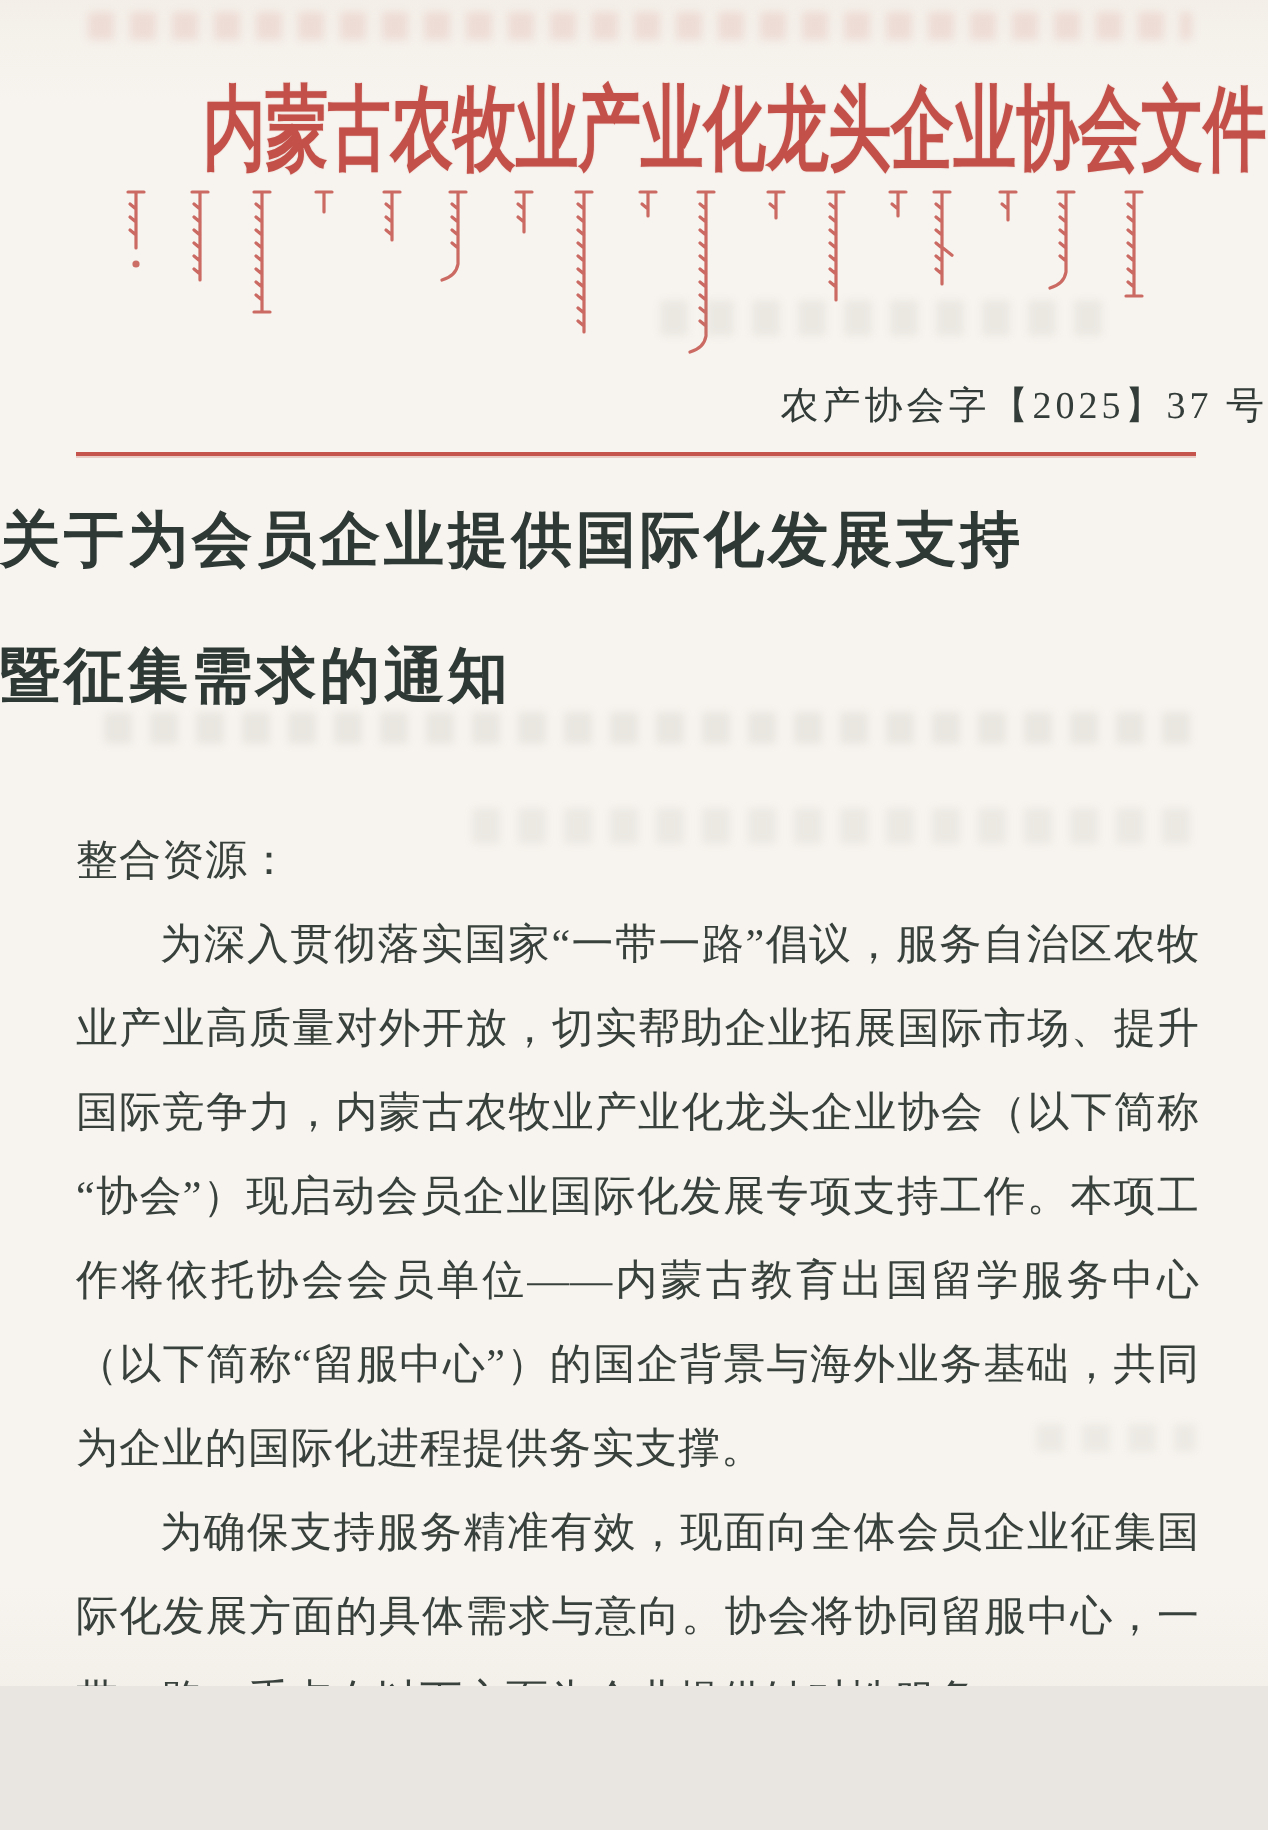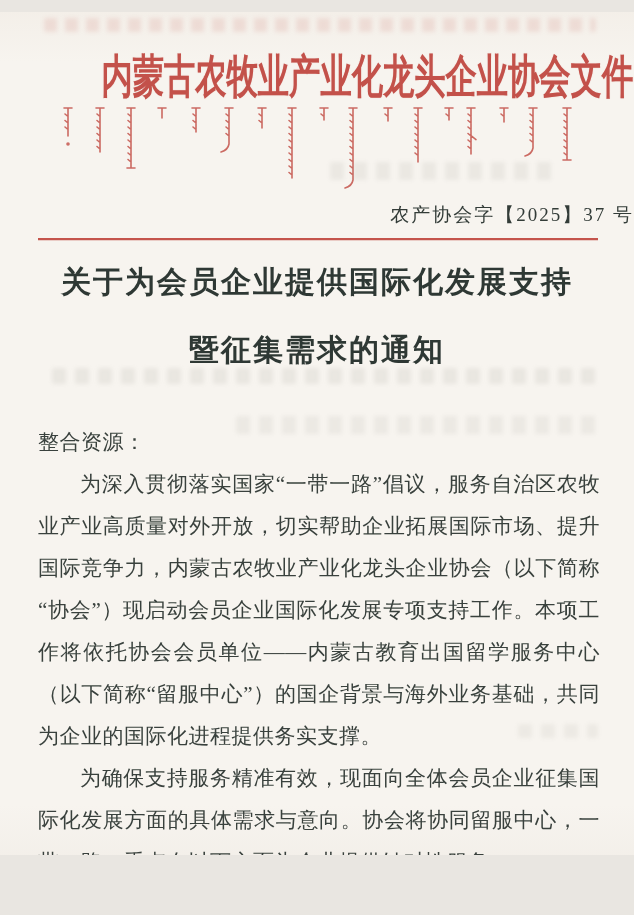--- a/index.html
+++ b/index.html
@@ -1,19 +1,19 @@
 <!DOCTYPE html>
 <html lang="zh"><head>
 <meta charset="utf-8">
 <style>
   html,body{margin:0;padding:0;background:#e9e6e1;}
   .page{
     position:relative;
     width:634px;height:843px;
-    margin:12px auto;
+    margin:0 auto;
     background:#f7f4ef;
     background-image:linear-gradient(180deg, rgba(240,234,226,.5) 0%, rgba(247,244,239,0) 6%, rgba(247,244,239,0) 94%, rgba(238,233,226,.4) 100%);
     overflow:hidden;
     font-family:"Liberation Serif","DejaVu Serif",serif;
   }
   
   .ghost{
     position:absolute;
     filter:blur(2px);
     border-radius:2px;
@@ -41,21 +41,21 @@
     color:#333c38;
   }
   .red-divider{
     margin:10px 36px 0 38px;
     border:none;height:0;
     border-top:2.5px solid #c4544c;
     box-shadow:0 1px 0 rgba(196,84,76,.25);
   }
   
   .doc-title{
-    margin:0;text-align:center;
+    margin:0;text-align:left;
     font-size:30px;font-weight:bold;
     letter-spacing:2px;
     color:#2e3834;
   }
   .doc-title.line1{margin-top:22px;}
   .doc-title.line2{margin-top:27px;}
   
   .doc-body{
     margin:50px 34px 0 38px;
     font-size:21px;line-height:42px;

